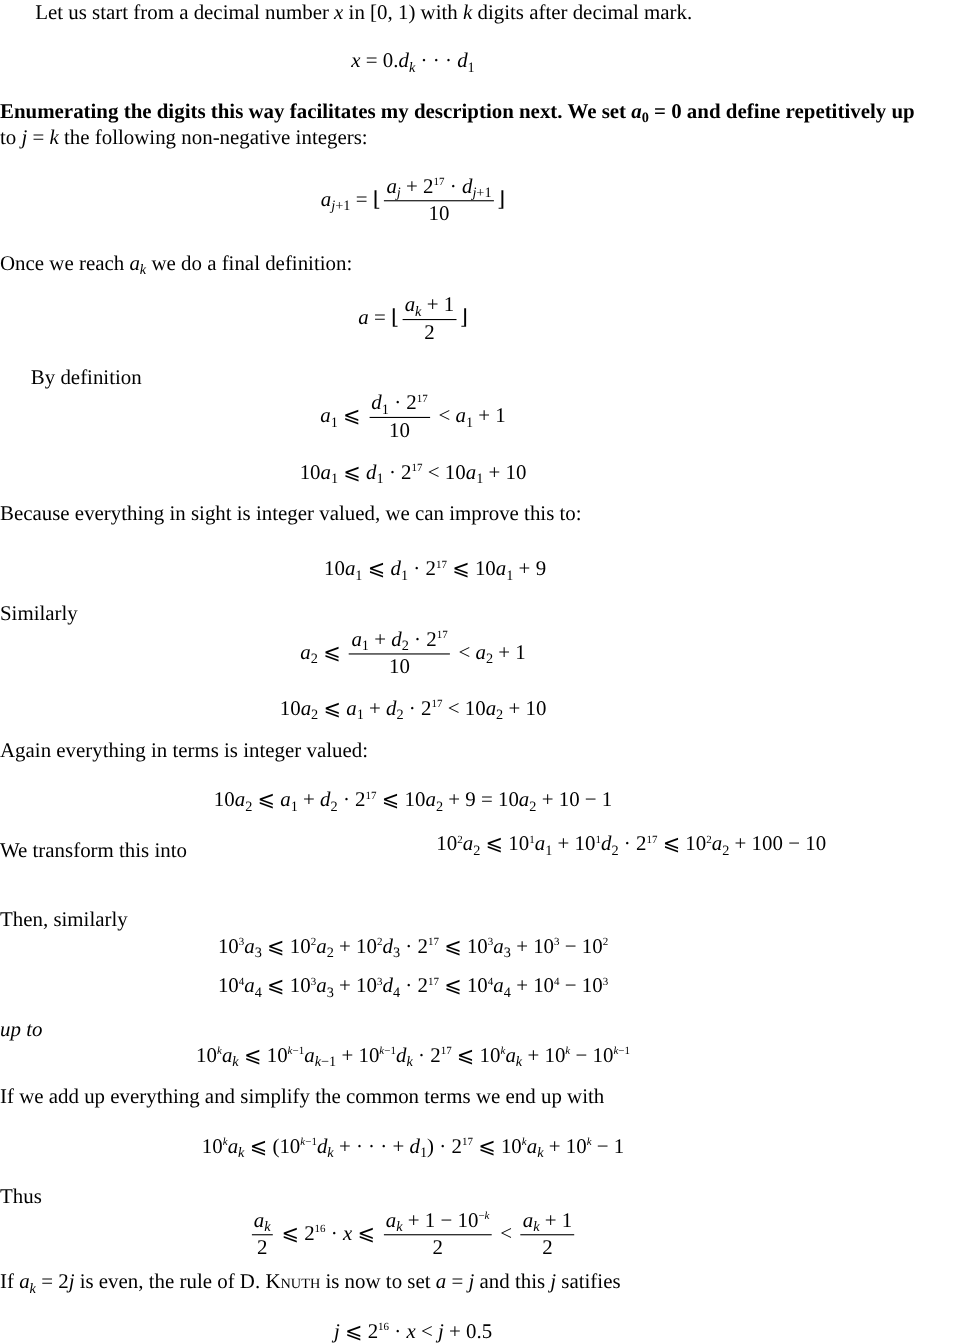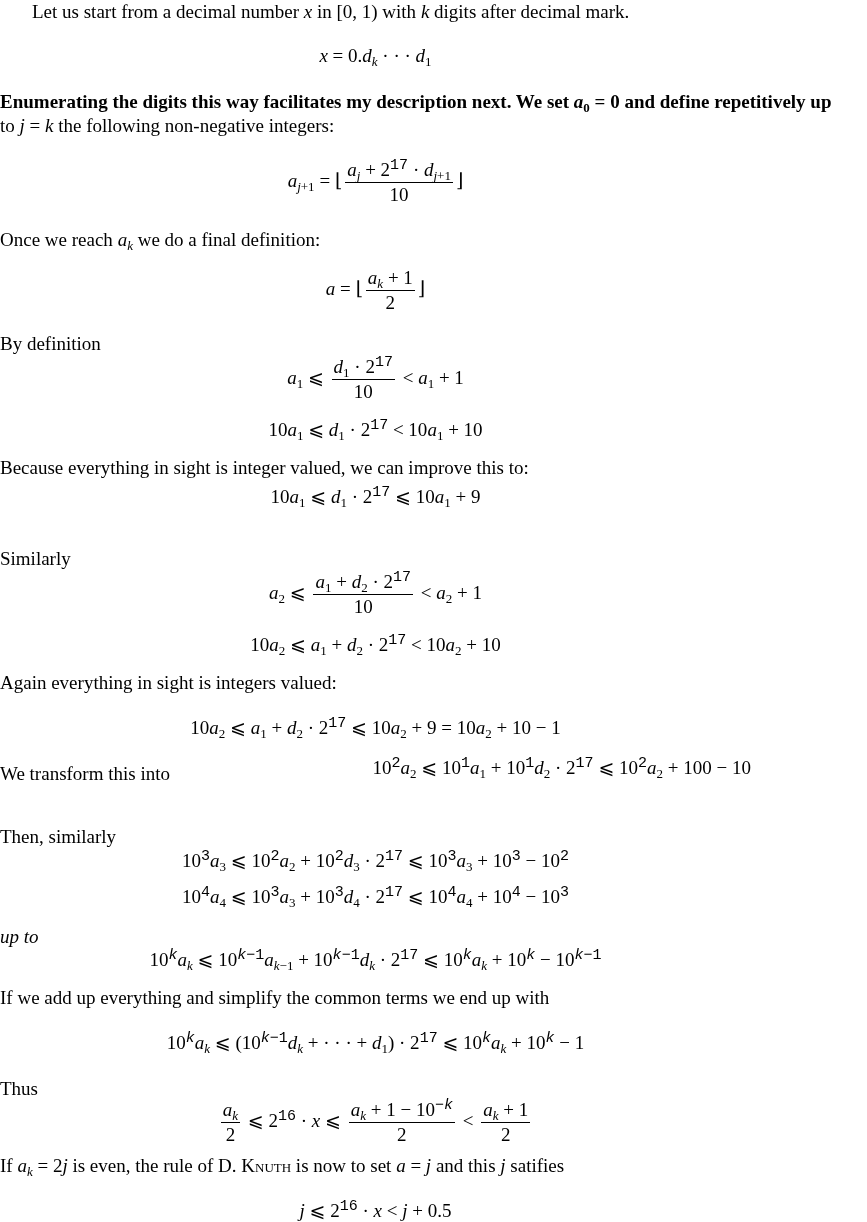--- a/index.html
+++ b/index.html
@@ -1,21 +1,21 @@
 <!DOCTYPE html>
 <html><head>
 <meta charset="utf-8">
 <style>
   html,body{margin:0;padding:0;background:#fff;}
   body{width:867px;height:1222px;overflow:hidden;position:relative;font-family:"Liberation Serif","DejaVu Serif",serif;font-size:19px;color:#000;}
   .p{position:absolute;left:0;white-space:nowrap;line-height:24px;}
   .eq{position:absolute;left:0;width:751px;text-align:center;white-space:nowrap;line-height:24px;}
   i,.v{font-style:italic;}
   sub{font-size:13px;vertical-align:-4px;line-height:0;}
-  sup{font-size:15px;vertical-align:7px;line-height:0;font-family:Liberation Mono, monospace;}
+  sup{font-size:10px;vertical-align:7px;line-height:0;}
   .frac{display:inline-block;vertical-align:middle;text-align:center;margin:0 3px;}
   .frac .num{display:block;border-bottom:1.5px solid #000;padding:0 2px;line-height:24px;}
   .frac .den{display:block;line-height:24px;}
   .sc{font-variant:small-caps;}
 </style>
 </head>
 <body>
 
 <div class="p" style="top:0;left:32px;">Let us start from a decimal number <i>x</i> in [0, 1) with <i>k</i> digits after decimal mark.</div>
 
@@ -23,37 +23,37 @@
 
 <div class="p" style="top:90px;font-weight:bold;"><span>Enumerating the digits this way facilitates my description next. We set</span> <i>a</i><sub>0</sub> = 0 <span>and define repetitively up</span></div>
 <div class="p" style="top:114px;">to <i>j</i> = <i>k</i> <span>the following non-negative integers:</span></div>
 
 <div class="eq" style="top:158px;"><i>a</i><sub><i>j</i>+1</sub> = ⌊<span class="frac"><span class="num"><i>a</i><sub><i>j</i></sub> + 2<sup>17</sup> · <i>d</i><sub><i>j</i>+1</sub></span><span class="den">10</span></span>⌋</div>
 
 <div class="p" style="top:228px;"><span>Once we reach</span> <i>a</i><sub><i>k</i></sub> <span>we do a final definition:</span></div>
 
 <div class="eq" style="top:266px;"><i>a</i> = ⌊<span class="frac"><span class="num"><i>a</i><sub><i>k</i></sub> + 1</span><span class="den">2</span></span>⌋</div>
 
-<div class="p" style="top:332px;">By definition</div>
+<div class="p" style="top:332px;padding-left:28px;">By definition</div>
 
 <div class="eq" style="top:355px;"><i>a</i><sub>1</sub> ⩽ <span class="frac"><span class="num"><i>d</i><sub>1</sub> · 2<sup>17</sup></span><span class="den">10</span></span> &lt; <i>a</i><sub>1</sub> + 1</div>
 
 <div class="eq" style="top:418px;">10<i>a</i><sub>1</sub> ⩽ <i>d</i><sub>1</sub> · 2<sup>17</sup> &lt; 10<i>a</i><sub>1</sub> + 10</div>
 
 <div class="p" style="top:456px;">Because everything in sight is integer valued, we can improve this to:</div>
 
-<div class="eq" style="top:485px;">10<i>a</i><sub>1</sub> ⩽ <i>d</i><sub>1</sub> · 2<sup>17</sup> ⩽ 10<i>a</i><sub>1</sub> + 9</div>
+<div class="eq" style="top:506px;padding-left:20px;">10<i>a</i><sub>1</sub> ⩽ <i>d</i><sub>1</sub> · 2<sup>17</sup> ⩽ 10<i>a</i><sub>1</sub> + 9</div>
 
 <div class="p" style="top:547px;">Similarly</div>
 
 <div class="eq" style="top:570px;"><i>a</i><sub>2</sub> ⩽ <span class="frac"><span class="num"><i>a</i><sub>1</sub> + <i>d</i><sub>2</sub> · 2<sup>17</sup></span><span class="den">10</span></span> &lt; <i>a</i><sub>2</sub> + 1</div>
 
 <div class="eq" style="top:633px;">10<i>a</i><sub>2</sub> ⩽ <i>a</i><sub>1</sub> + <i>d</i><sub>2</sub> · 2<sup>17</sup> &lt; 10<i>a</i><sub>2</sub> + 10</div>
 
-<div class="p" style="top:671px;">Again everything in sight is integers valued:</div>
+<div class="p" style="top:671px;">Again everything in terms is integer valued:</div>
 
 <div class="eq" style="top:716px;">10<i>a</i><sub>2</sub> ⩽ <i>a</i><sub>1</sub> + <i>d</i><sub>2</sub> · 2<sup>17</sup> ⩽ 10<i>a</i><sub>2</sub> + 9 = 10<i>a</i><sub>2</sub> + 10 − 1</div>
 
 <div class="p" style="top:762px;">We transform this into</div>
 
 <div class="eq" style="top:756px;text-align:right;">10<sup>2</sup><i>a</i><sub>2</sub> ⩽ 10<sup>1</sup><i>a</i><sub>1</sub> + 10<sup>1</sup><i>d</i><sub>2</sub> · 2<sup>17</sup> ⩽ 10<sup>2</sup><i>a</i><sub>2</sub> + 100 − 10</div>
 
 <div class="p" style="top:825px;">Then, similarly</div>
 
 <div class="eq" style="top:849px;">10<sup>3</sup><i>a</i><sub>3</sub> ⩽ 10<sup>2</sup><i>a</i><sub>2</sub> + 10<sup>2</sup><i>d</i><sub>3</sub> · 2<sup>17</sup> ⩽ 10<sup>3</sup><i>a</i><sub>3</sub> + 10<sup>3</sup> − 10<sup>2</sup></div>

